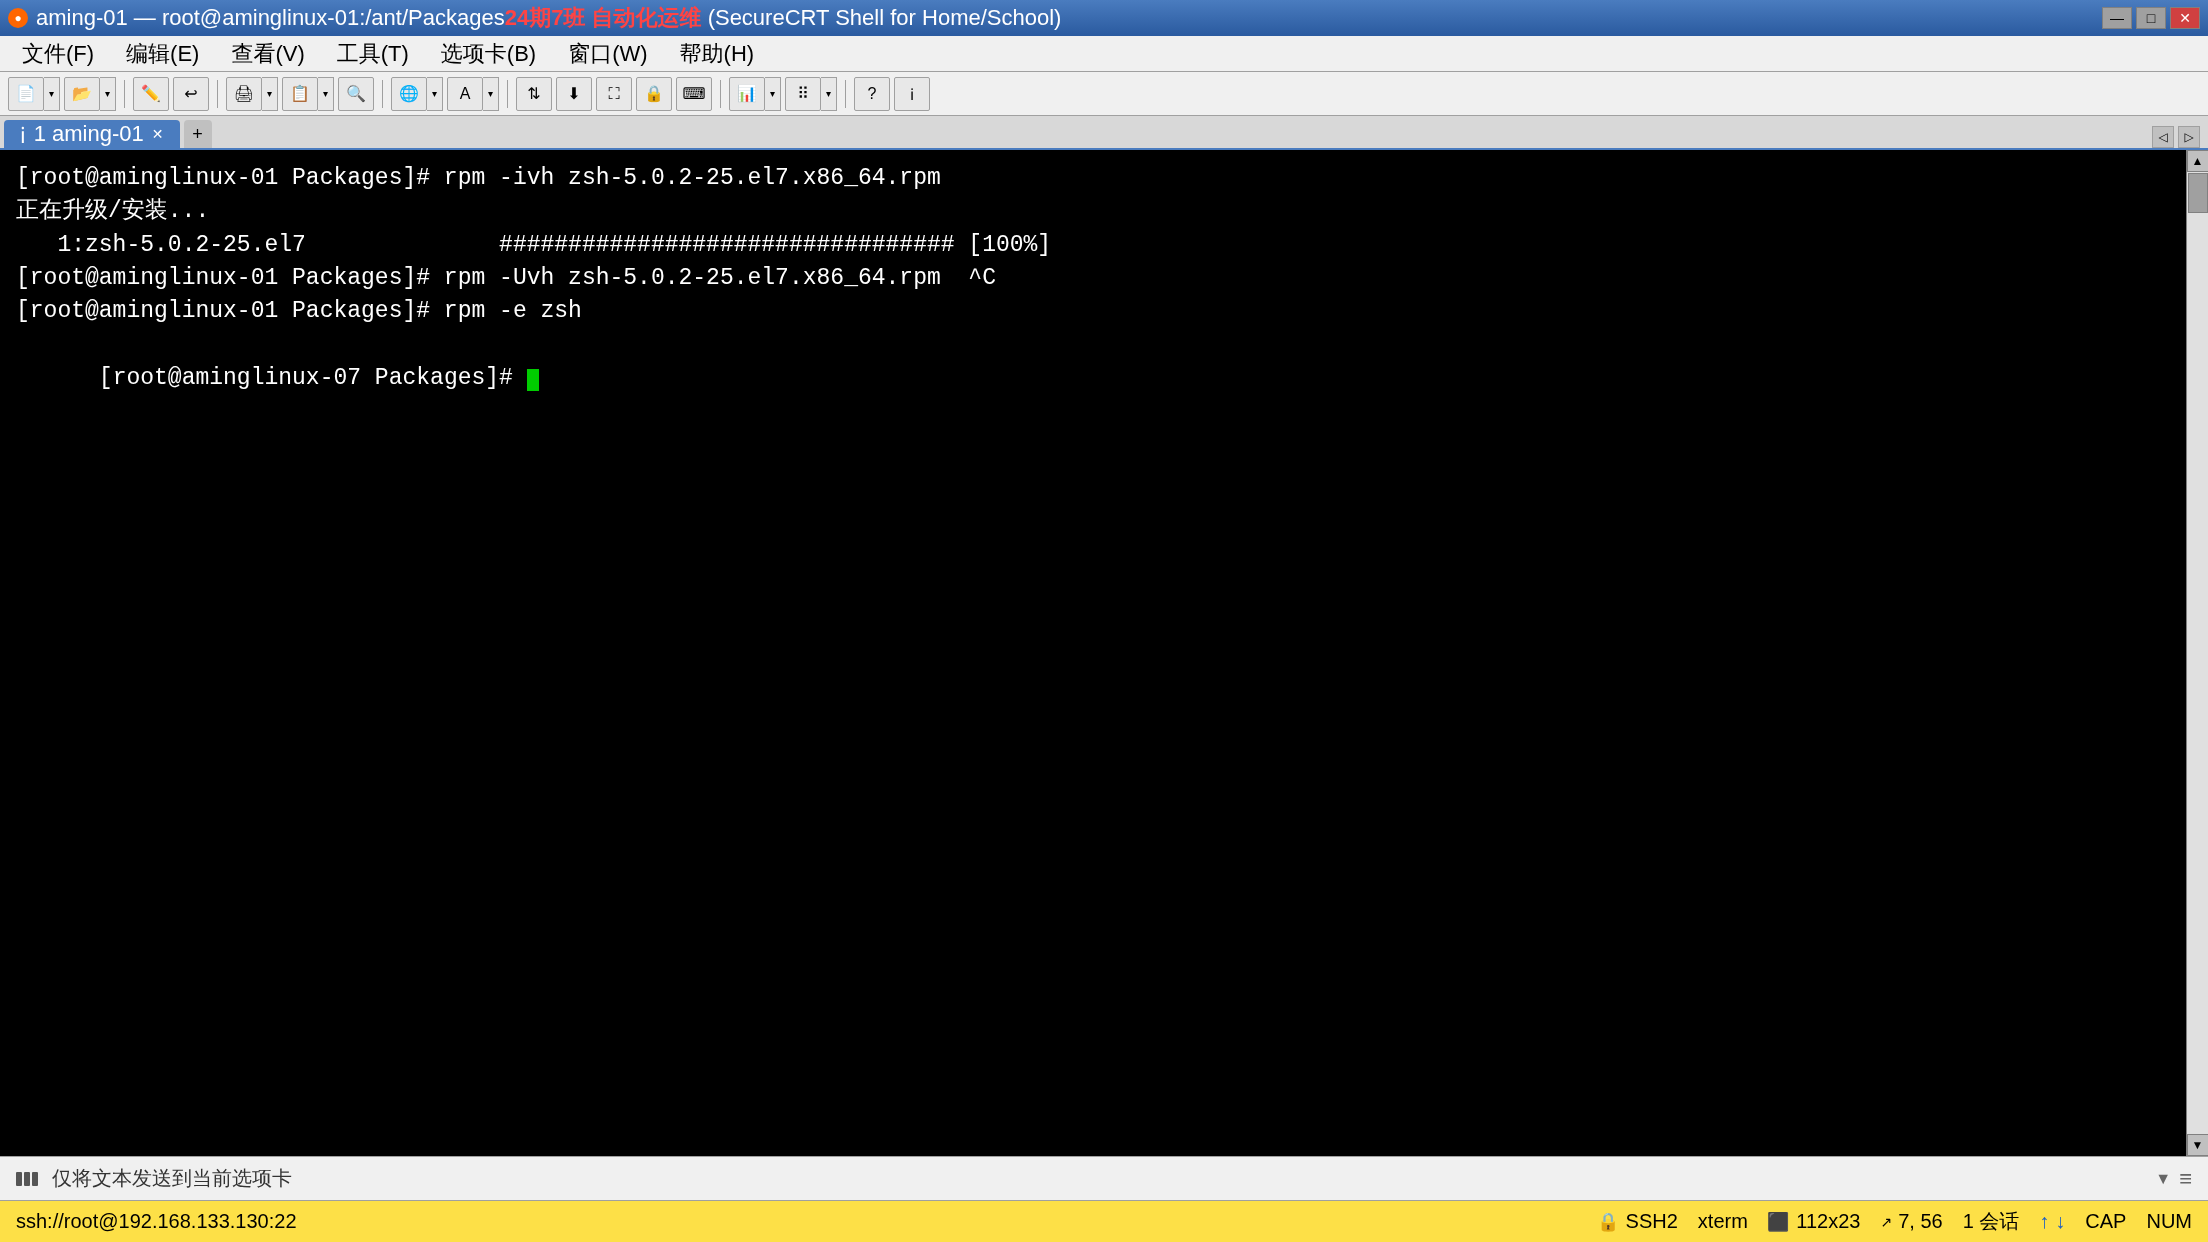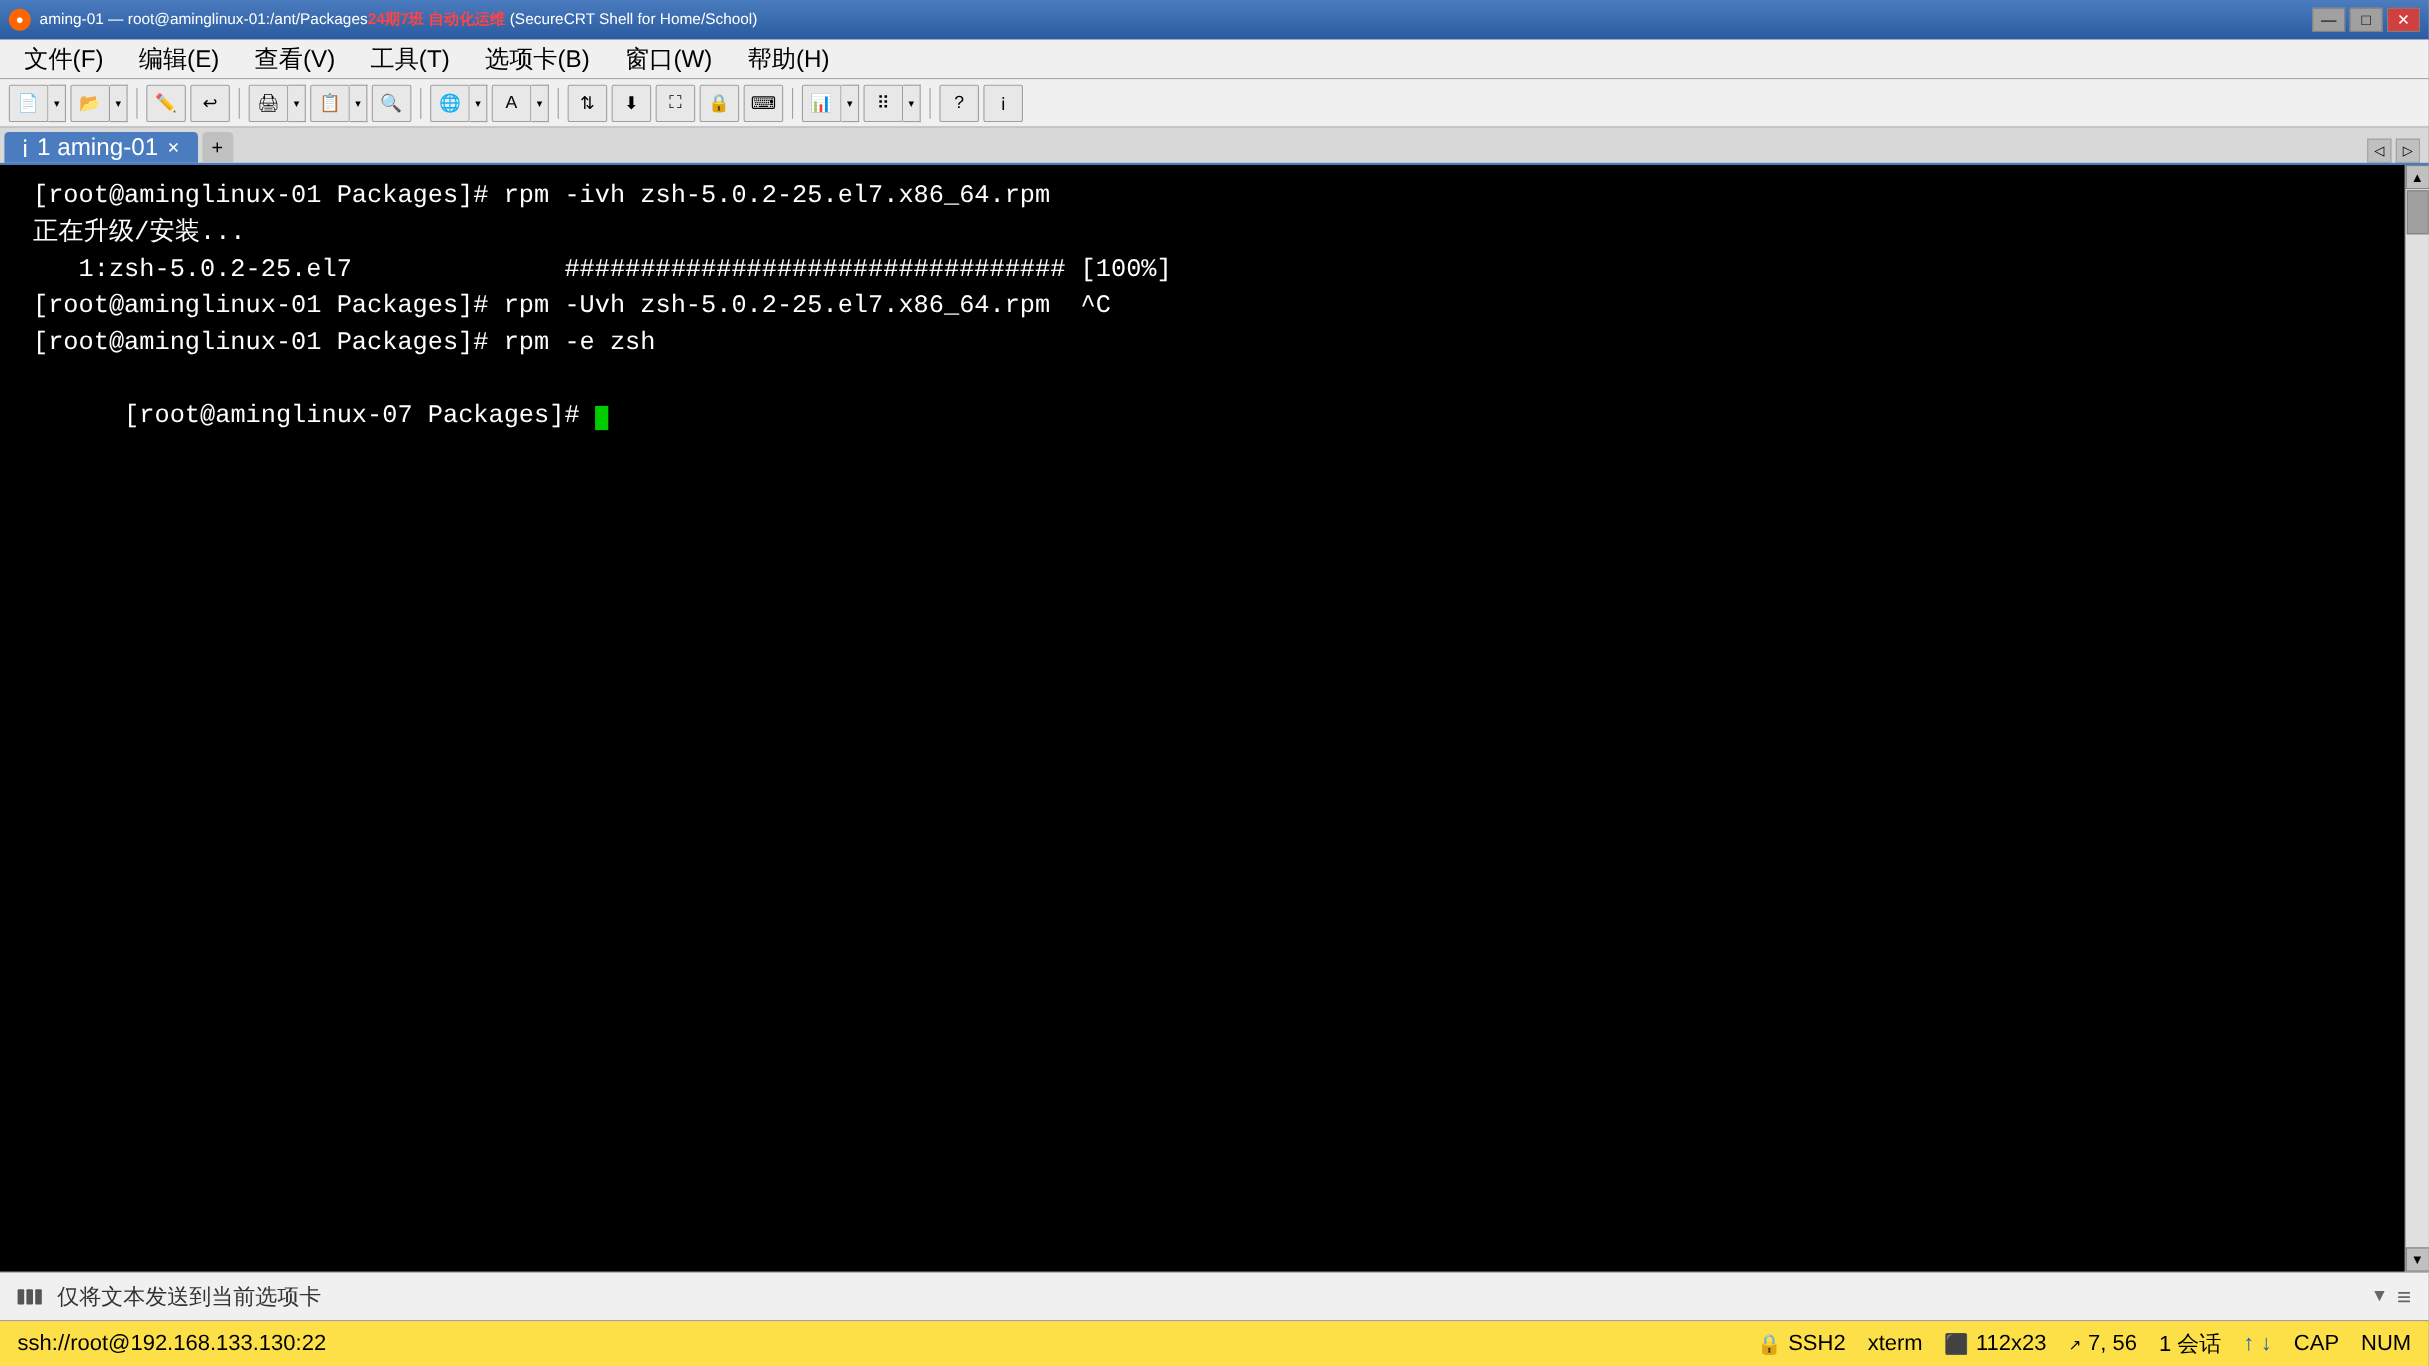--- a/index.html
+++ b/index.html
@@ -33,21 +33,21 @@
       background: #ff6600;
       border-radius: 50%;
       display: flex;
       align-items: center;
       justify-content: center;
       font-size: 12px;
       color: white;
       font-weight: bold;
     }
     .title-text {
-      font-size: 14px;
+      font-size: 22px;
       color: white;
     }
     .title-text .red-text {
       color: #ff4444;
       font-weight: bold;
     }
     .title-buttons {
       display: flex;
       gap: 4px;
     }
@@ -185,21 +185,21 @@
     
     .terminal-container {
       display: flex;
       flex: 1;
       height: calc(1242px - 36px - 36px - 44px - 34px - 44px - 42px);
       position: relative;
     }
     .terminal {
       flex: 1;
       background: #000000;
-      padding: 12px 30px;
+      padding: 12px 16px;
       font-family: 'Courier New', 'Liberation Mono', monospace;
       font-size: 23px;
       color: #ffffff;
       line-height: 1.4;
       overflow: hidden;
       position: relative;
     }
     .terminal-line {
       white-space: pre;
       line-height: 1.45;

